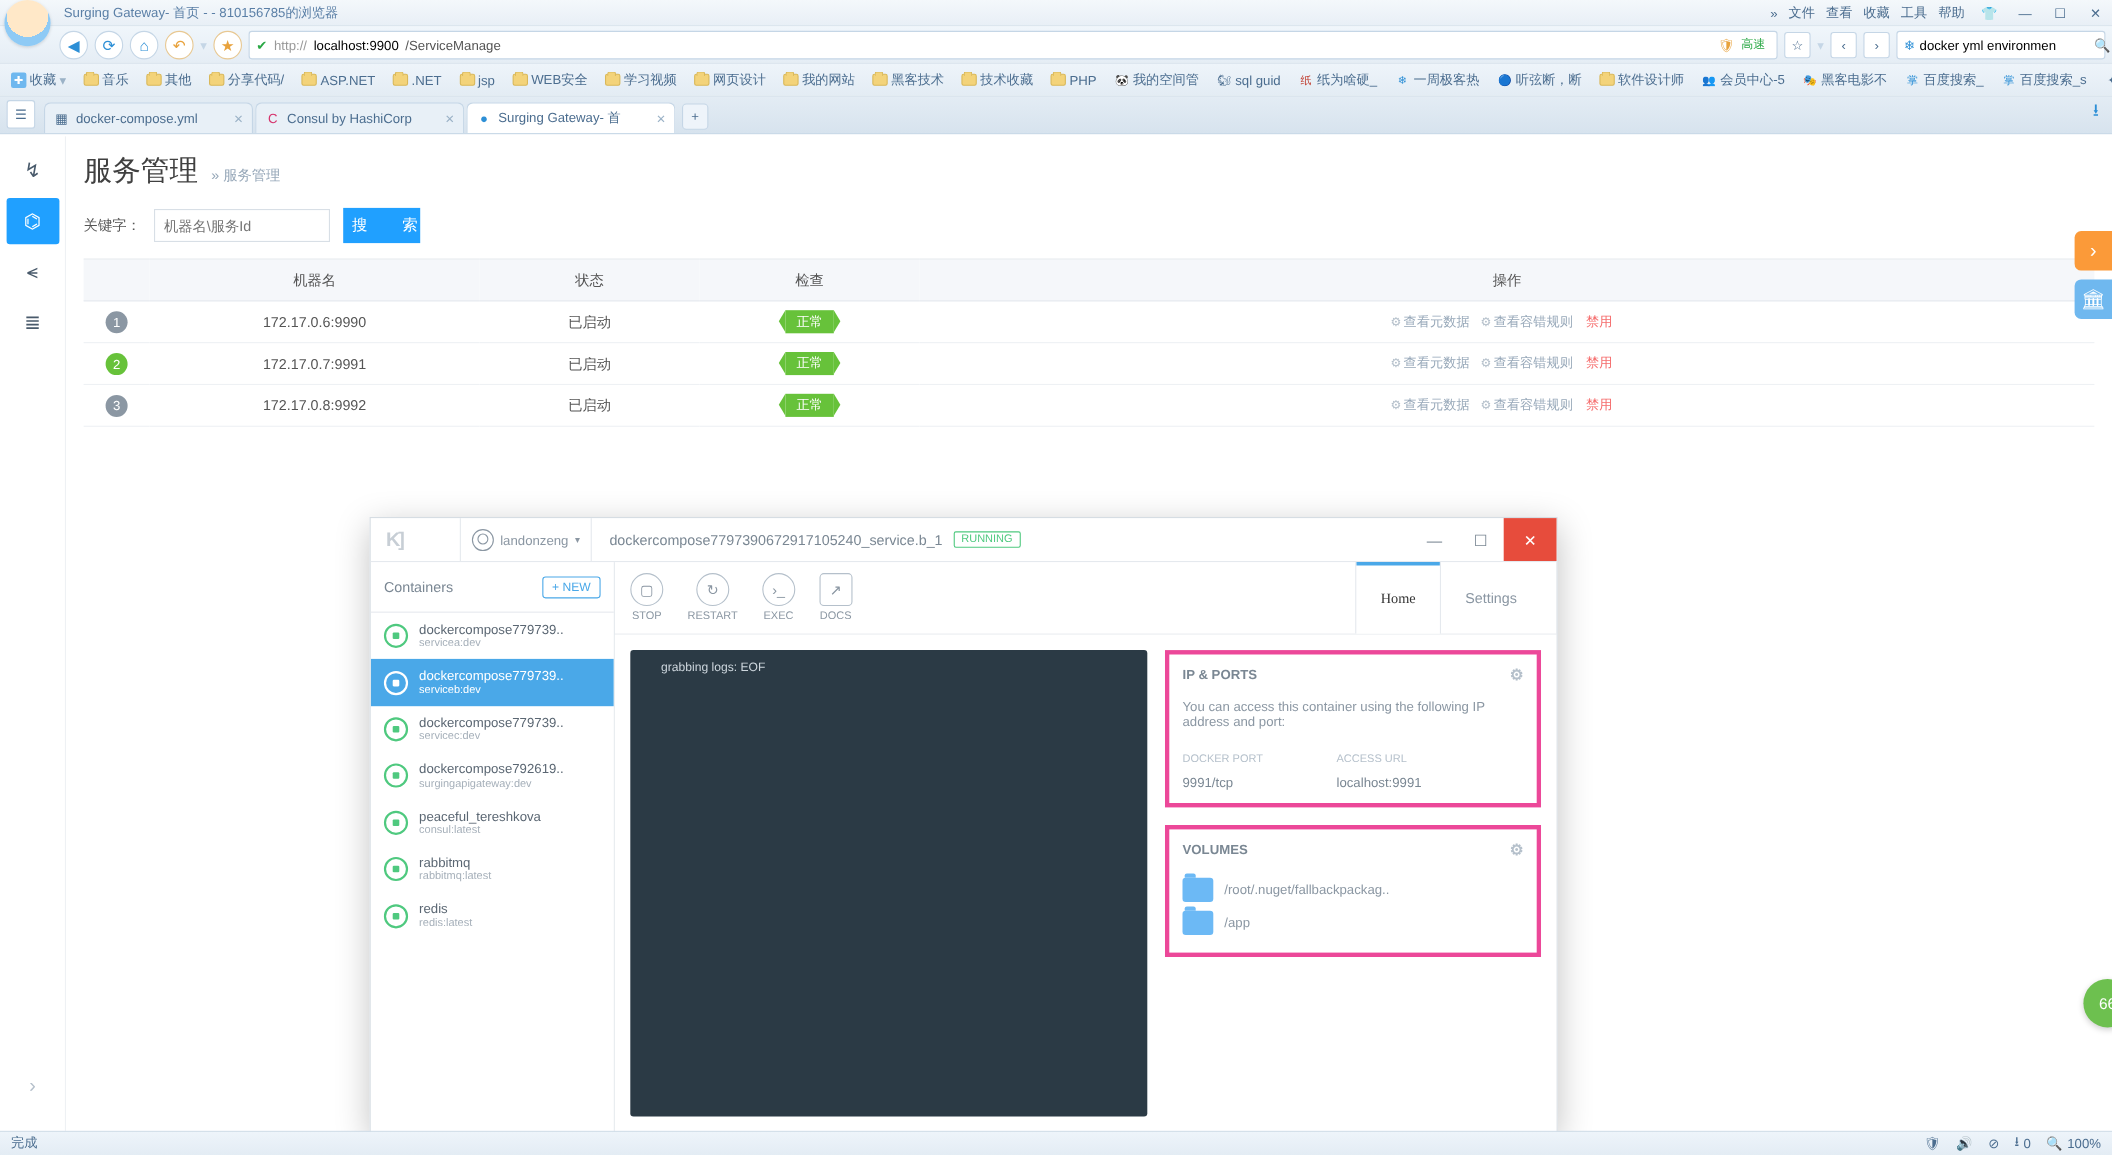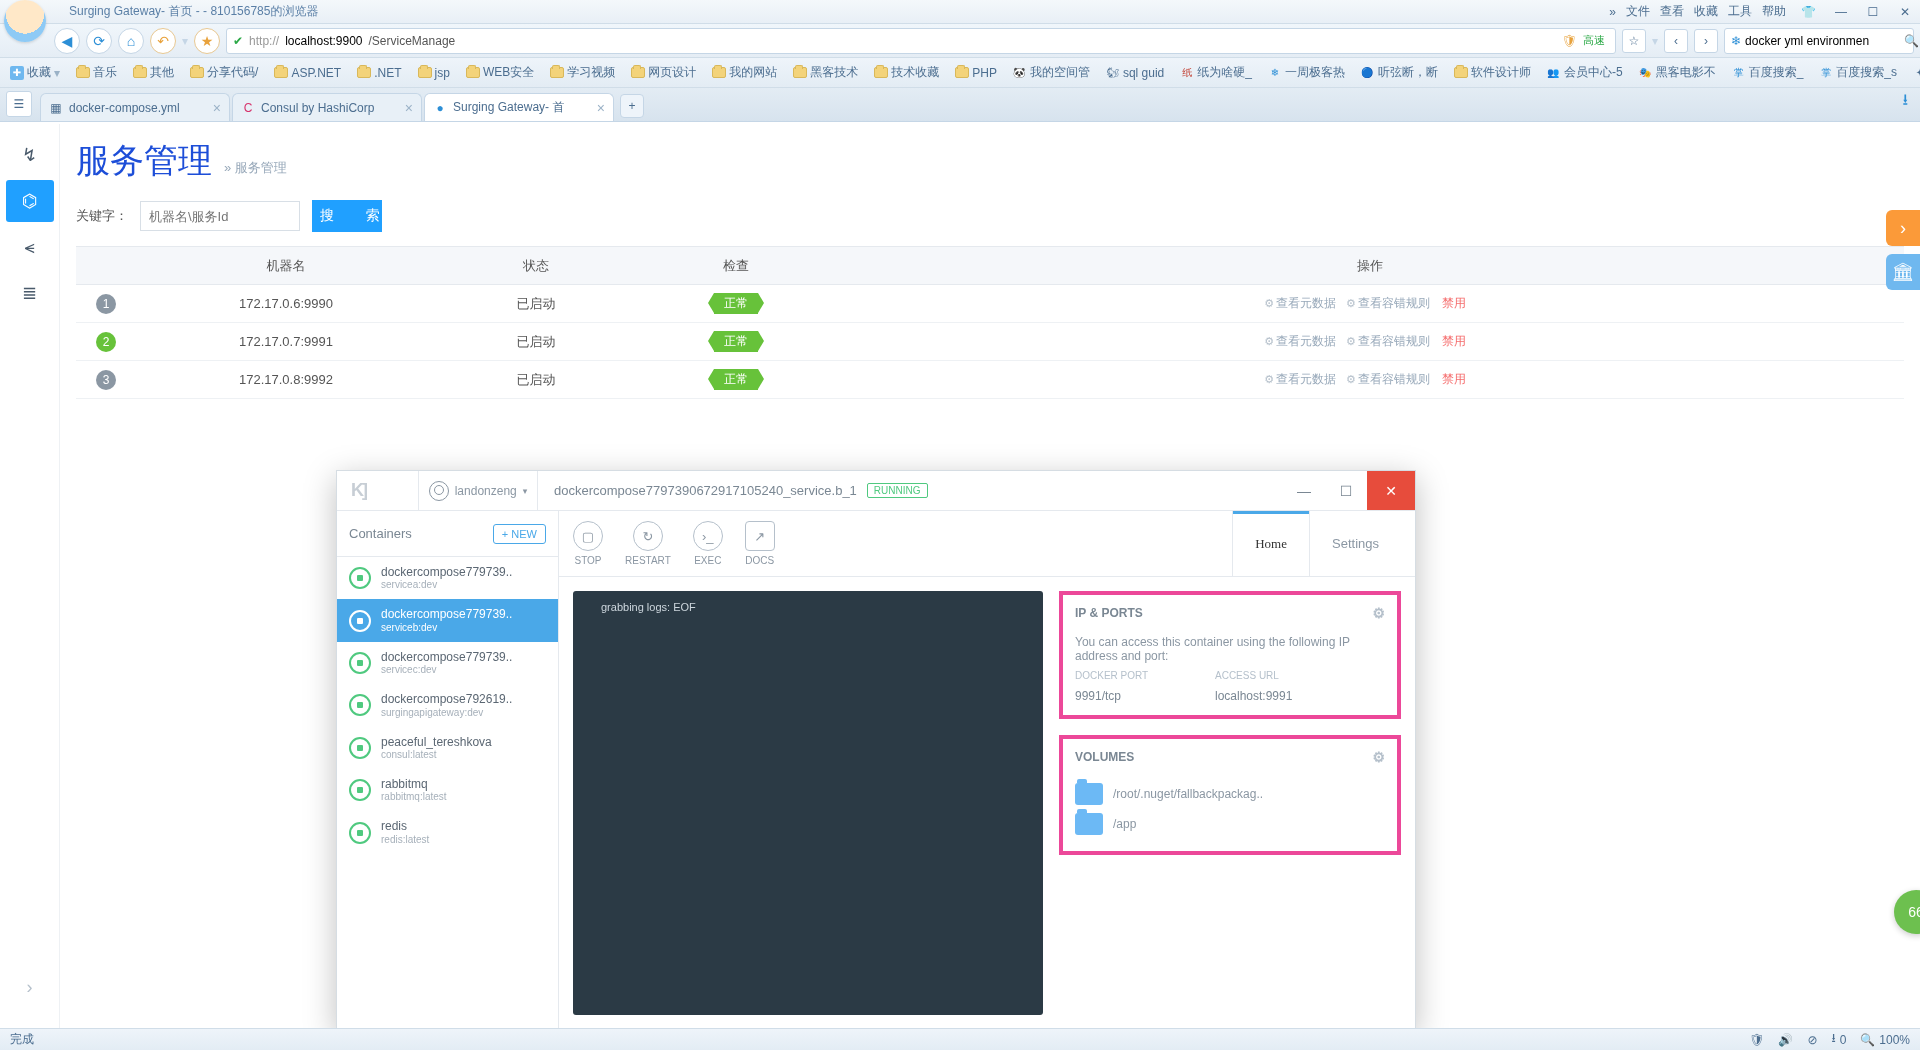--- a/index.html
+++ b/index.html
@@ -1,21 +1,21 @@
 <!DOCTYPE html>
 <html><head>
 <meta charset="utf-8">
 <style>
 * { margin: 0; padding: 0; box-sizing: border-box; font-family: "Microsoft YaHei", Arial, sans-serif; }
 body { width: 1920px; height: 1050px; background: #fff; overflow: hidden; position: relative; font-size: 12px; }
 
 
 .title-bar { height: 24px; background: linear-gradient(#f4f8fb,#e8eff6); display:flex; align-items:center; padding:0 6px; border-bottom:1px solid #d0dde8; }
 .title-bar .avatar { width:42px; height:42px; border-radius:50%; background:radial-gradient(circle at 50% 35%,#ffe8c8 0 55%,#8ecaf5 55%); margin-top:18px; margin-left:-2px; margin-right:6px; box-shadow:0 1px 3px rgba(0,0,0,.15); z-index:5; }
-.title-bar .title-text { color:#5a7fa6; font-size:12px; margin-left:17px; }
+.title-bar .title-text { color:#5a7fa6; font-size:12px; margin-left:6px; }
 .title-bar .spacer { flex:1; }
 .title-bar .menu-area { display:flex; gap:10px; color:#4b6d8f; align-items:center; }
 .title-bar .menu-area span { cursor:default; }
 .title-bar .win-btn { width:18px; height:14px; display:inline-flex; align-items:center; justify-content:center; color:#4b6d8f; margin-left:4px;}
 .nav-bar { height:34px; background:linear-gradient(#f0f6fb,#e5edf5); display:flex; align-items:center; padding:0 6px 0 54px; gap:6px; border-bottom:1px solid #d0dde8;}
 .nav-btn { width:26px; height:26px; border-radius:50%; background:#fff; border:1px solid #c5d6e6; display:flex; align-items:center; justify-content:center; color:#2d8fd6; font-size:14px; }
 .nav-btn.orange { color:#e8a23c; border-color:#e8c892;}
 .url-bar { flex:1; height:26px; background:#fff; border:1px solid #c5d6e6; border-radius:3px; display:flex; align-items:center; padding:0 6px; gap:6px; color:#555;}
 .url-bar .proto { color:#999; }
 .url-bar .host { color:#000; font-weight:500; }
@@ -40,21 +40,21 @@
 .dl-icon { margin-left:auto; margin-bottom:6px; color:#2d8fd6; font-size:16px; padding-right:6px;}
 
 
 .page-wrap { position:absolute; top:124px; left:0; right:0; bottom:22px; display:flex; background:#fff;}
 .side-nav { width:60px; background:#fff; border-right:1px solid #eef1f4; display:flex; flex-direction:column; align-items:center; padding-top:10px; gap:4px;}
 .side-nav .sn { width:48px; height:42px; display:flex; align-items:center; justify-content:center; color:#495a6b; border-radius:3px; font-size:18px;}
 .side-nav .sn.active { background:#20a0ff; color:#fff;}
 .side-nav .sn-expand { margin-top:auto; margin-bottom:20px; color:#b5c0cb;}
 .main-area { flex:1; padding:14px 16px; position:relative; overflow:hidden;}
 .page-head { display:flex; align-items:baseline; gap:12px; margin-bottom:16px;}
-.page-head h1 { color:#1d4ed8; font-size:34px; font-weight:400;}
+.page-head h1 { color:#404040; font-size:26px; font-weight:400;}
 .page-head .crumb { color:#97a8b9; font-size:13px;}
 .search-row { display:flex; align-items:center; gap:12px; margin-bottom:14px;}
 .search-row label { color:#555; font-size:13px;}
 .search-row input { width:160px; height:30px; border:1px solid #d8dfe6; padding:0 8px; font-size:13px;}
 .search-row button { width:70px; height:32px; background:#20a0ff; color:#fff; border:none; font-size:14px; letter-spacing:8px; padding-left:8px;}
 table.data { width:100%; border-collapse:collapse; font-size:13px;}
 table.data th { background:#f5f7fa; color:#555; font-weight:500; height:38px; border-top:1px solid #e5e9ee; border-bottom:1px solid #e5e9ee;}
 table.data td { height:38px; text-align:center; border-bottom:1px solid #eef1f4; color:#555;}
 .idx-badge { display:inline-flex; width:20px; height:20px; border-radius:50%; background:#8b97a3; color:#fff; align-items:center; justify-content:center; font-size:12px;}
 .idx-badge.green { background:#67c23a;}
@@ -115,21 +115,21 @@
 .kite-tabs .ktab.active { color:#333; box-shadow:inset 0 3px 0 #4aa8e8; background:#fff;font-family:Liberation Serif, serif;}
 .kite-panels { flex:1; display:flex; gap:16px; padding:14px; background:#fff; overflow:hidden;}
 .panel-logs { width:470px; background:#2b3a45; border-radius:3px; color:#fff; font-family:Consolas,monospace; font-size:11px;}
 .panel-logs .ph { background:#243039; padding:8px 12px; font-weight:600; font-size:11px; font-family:Arial;}
 .panel-logs .pb { padding:10px 28px; color:#cdd6dd;}
 .panel-right { flex:1; display:flex; flex-direction:column; gap:16px; overflow:auto;}
 .card { border:4px solid #ec4899;}
 .card .ch { display:flex; align-items:center; justify-content:space-between; padding:10px 12px; color:#7a8793; font-size:12px; font-weight:600;}
 .card .gear { color:#b5c0cb; font-size:14px;}
 .card .cb { padding:4px 12px 12px; color:#8b97a3; font-size:12px;}
-.ports-head { display:flex; font-size:10px; color:#b5c0cb; margin-top:7px;}
+.ports-head { display:flex; font-size:10px; color:#b5c0cb; margin-top:22px;}
 .ports-head div:first-child { width:140px;}
 .ports-row { display:flex; color:#7a8793; margin-top:8px; font-size:12px;}
 .ports-row div:first-child { width:140px;}
 .vol-row { display:flex; align-items:center; gap:10px; padding:4px 0;}
 .vol-row .fld { width:28px; height:22px; background:#6cb9f5; border-radius:3px; position:relative;}
 .vol-row .fld::before { content:""; position:absolute; top:-4px; left:2px; width:10px; height:4px; background:#6cb9f5; border-radius:2px 2px 0 0;}
 
 
 .status-bar { position:absolute; left:0; right:0; bottom:0; height:22px; background:linear-gradient(#eef4fa,#e3ecf4); border-top:1px solid #d0dde8; display:flex; align-items:center; padding:0 10px; color:#4b6d8f; font-size:12px;}
 .status-bar .sb-right { margin-left:auto; display:flex; align-items:center; gap:14px;}

